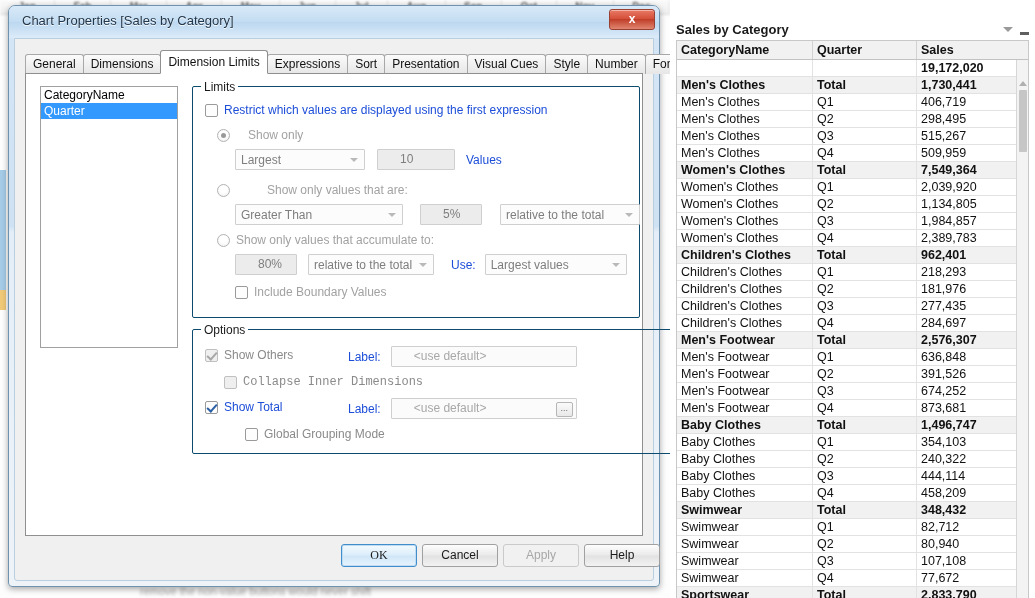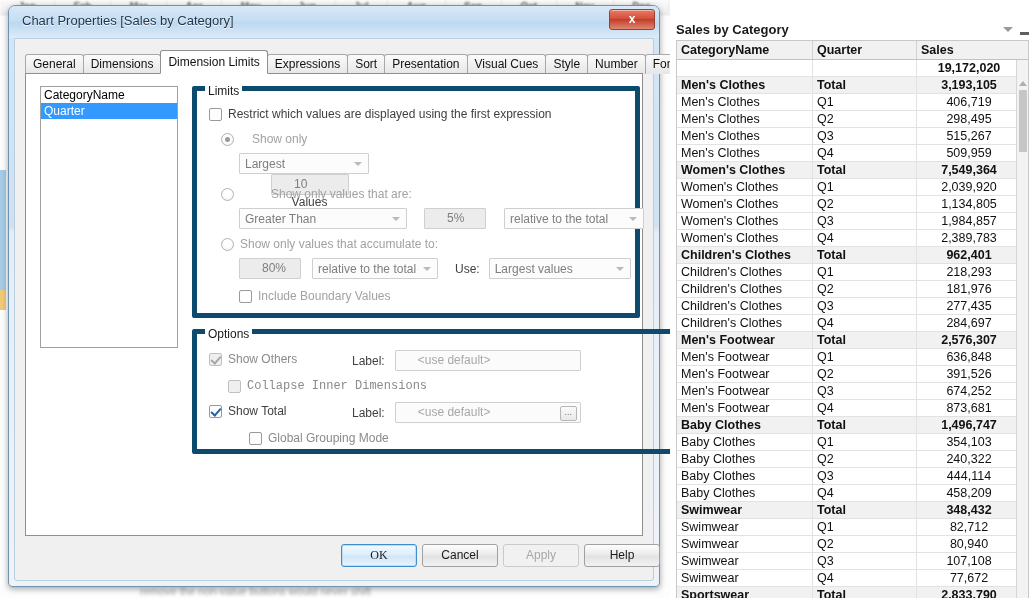--- a/index.html
+++ b/index.html
@@ -125,32 +125,32 @@
     border: 1px solid #a0a0a0; background: #fff; overflow: hidden;
   }
   .dimlist-item {
     height: 16px; line-height: 16px; padding-left: 3px; font-size: 12px;
     color: #000; cursor: pointer; white-space: nowrap;
   }
   .dimlist-item.selected { background: #3399ff; color: #fff; }
 
   
   .groupbox {
-    position: absolute; border: 5px solid #0c4a6e; border-radius: 2px;
+    position: absolute; border: 1px solid #0c4a6e; border-radius: 2px;
   }
   .groupbox > legend, .gb-title {
     position: absolute; left: 8px; top: -7px; background: #fff;
     padding: 0 3px; font-size: 12px; color: #1a1a1a;
   }
   #limits-box { left: 166px; top: 12px; width: 448px; height: 232px; }
   #options-box { left: 166px; top: 255px; width: 504px; height: 125px; }
 
   
   .row { position: absolute; display: flex; align-items: center; }
-  .lbl { font-size: 12px; color: #404040; white-space: nowrap; }
+  .lbl { font-size: 12px; color: #1d4ed8; white-space: nowrap; }
   .lbl.dim { color: #a2a2a2; }
   .lbl.disabled-dark { color: #8a8a8a; }
 
   .cb {
     width: 13px; height: 13px; border: 1px solid #9a9a9a; background: #fdfdfd;
     display: inline-block; position: relative; border-radius: 2px; flex: none;
   }
   .cb.dis { background: #efefef; border-color: #c0c0c0; }
   .cb.checked::after {
     content: ""; position: absolute; left: 3px; top: 0px;
@@ -239,21 +239,21 @@
     display: flex; height: 19px; background: #f1f1f1;
     border-bottom: 1px solid #c2c2c2; font-weight: bold; font-size: 12.5px;
     color: #111;
   }
   .grid-head > div {
     padding: 1px 4px 0 4px; line-height: 17px; border-right: 1px solid #d2d2d2;
     white-space: nowrap; overflow: hidden;
   }
   .c-cat { width: 136px; flex: none; }
   .c-qtr { width: 104px; flex: none; }
-  .c-sales { width: 104px; flex: none; text-align: center; border-right: none !important; }
+  .c-sales { width: 104px; flex: none; text-align: left; border-right: none !important; }
   .grid-body { position: absolute; left: 0; top: 19px; right: 0; bottom: 0; }
   .grow { display: flex; height: 17px; border-bottom: 1px solid #e2e2e2; font-size: 12.5px; }
   .grow > div {
     padding: 0 4px; line-height: 16px; border-right: 1px solid #e2e2e2;
     white-space: nowrap; overflow: hidden; color: #111;
   }
   .grow.total { background: #f1f1f1; font-weight: bold; }
   .grow.grand { background: #ffffff; font-weight: bold; }
   .scrollbar {
     position: absolute; right: 0; top: 19px; width: 12px; bottom: 0;
@@ -338,21 +338,21 @@
           <div class="row" style="left:12px; top:16px;">
             <span class="cb"></span>
             <span class="lbl" style="margin-left:6px;">Restrict which values are displayed using the first expression</span>
           </div>
 
           <div class="row" style="left:24px; top:41px;">
             <span class="rb checked"></span>
             <span class="lbl dim" style="margin-left:18px;">Show only</span>
           </div>
 
-          <div class="row" style="left:42px; top:62px;flex-direction:column;">
+          <div class="row" style="left:42px; top:62px;">
             <div class="combo" style="width:130px;">
               <span>Largest</span>
               <span class="caret"></span>
             </div>
             <div class="txtbox" style="width:78px; margin-left:12px;">10</div>
             <span class="lbl" style="margin-left:11px;">Values</span>
           </div>
 
           <div class="row" style="left:24px; top:96px;gap:31px;">
             <span class="rb"></span>
@@ -455,21 +455,21 @@
       </div>
       <div class="grid-body" id="grid-body">
           <div class="grow grand">
             <div class="c-cat"></div>
             <div class="c-qtr"></div>
             <div class="c-sales">19,172,020</div>
           </div>
           <div class="grow total">
             <div class="c-cat">Men's Clothes</div>
             <div class="c-qtr">Total</div>
-            <div class="c-sales">3,193,105</div>
+            <div class="c-sales">1,730,441</div>
           </div>
           <div class="grow">
             <div class="c-cat">Men's Clothes</div>
             <div class="c-qtr">Q1</div>
             <div class="c-sales">406,719</div>
           </div>
           <div class="grow">
             <div class="c-cat">Men's Clothes</div>
             <div class="c-qtr">Q2</div>
             <div class="c-sales">298,495</div>

